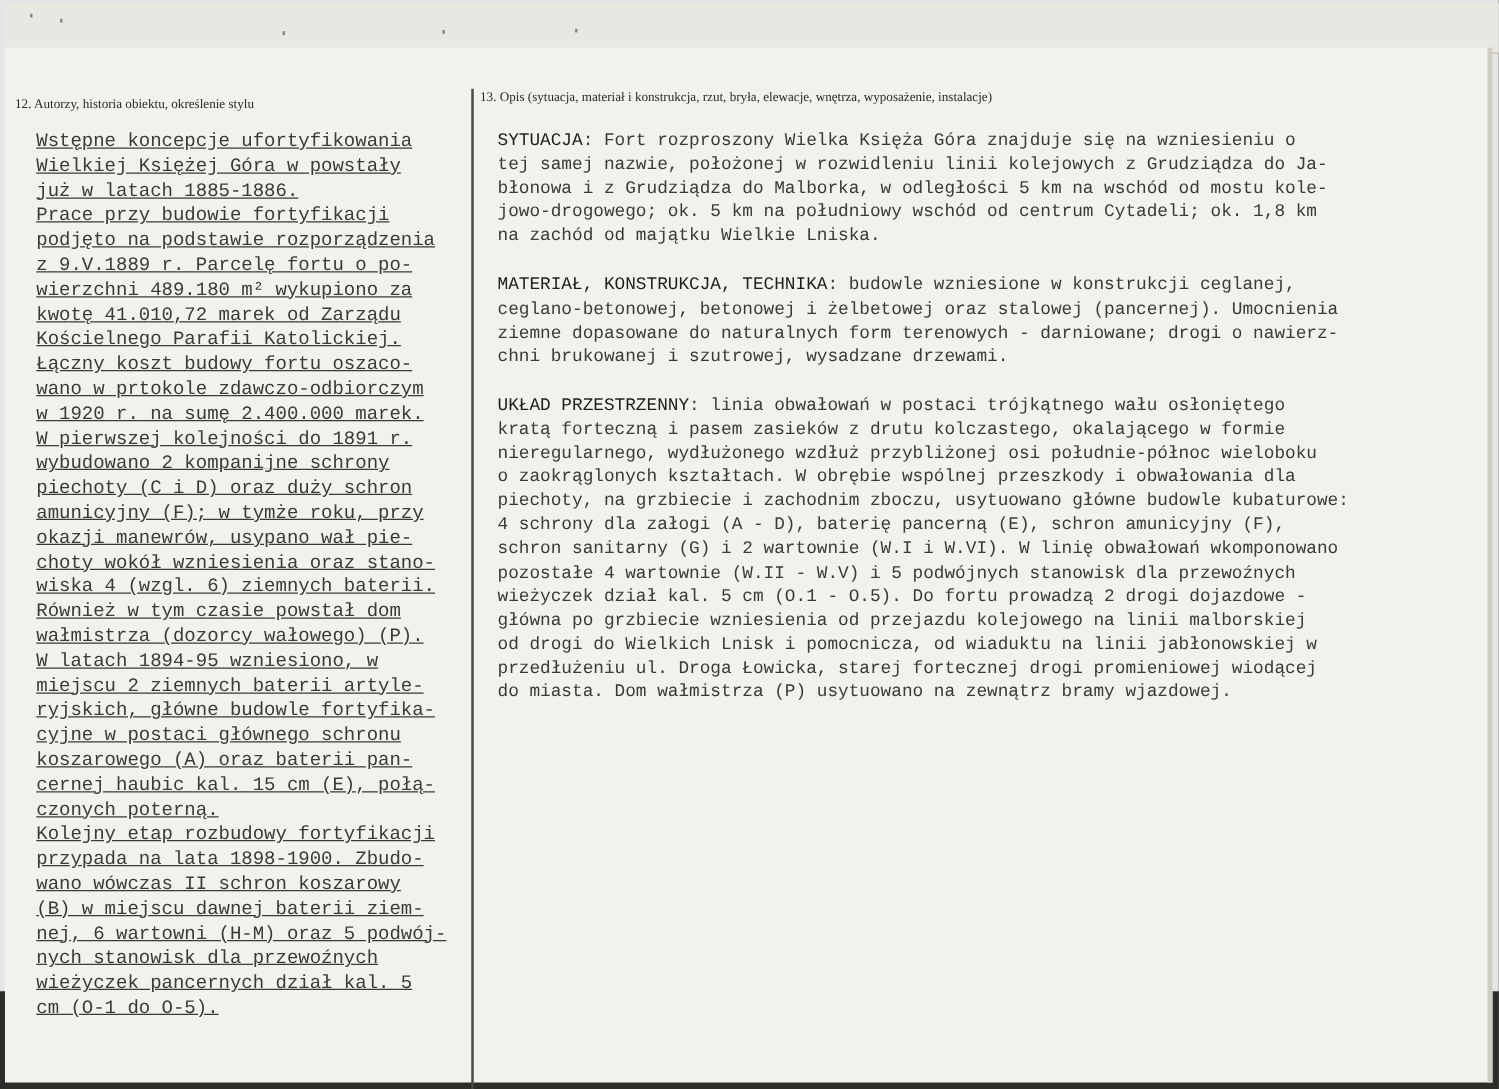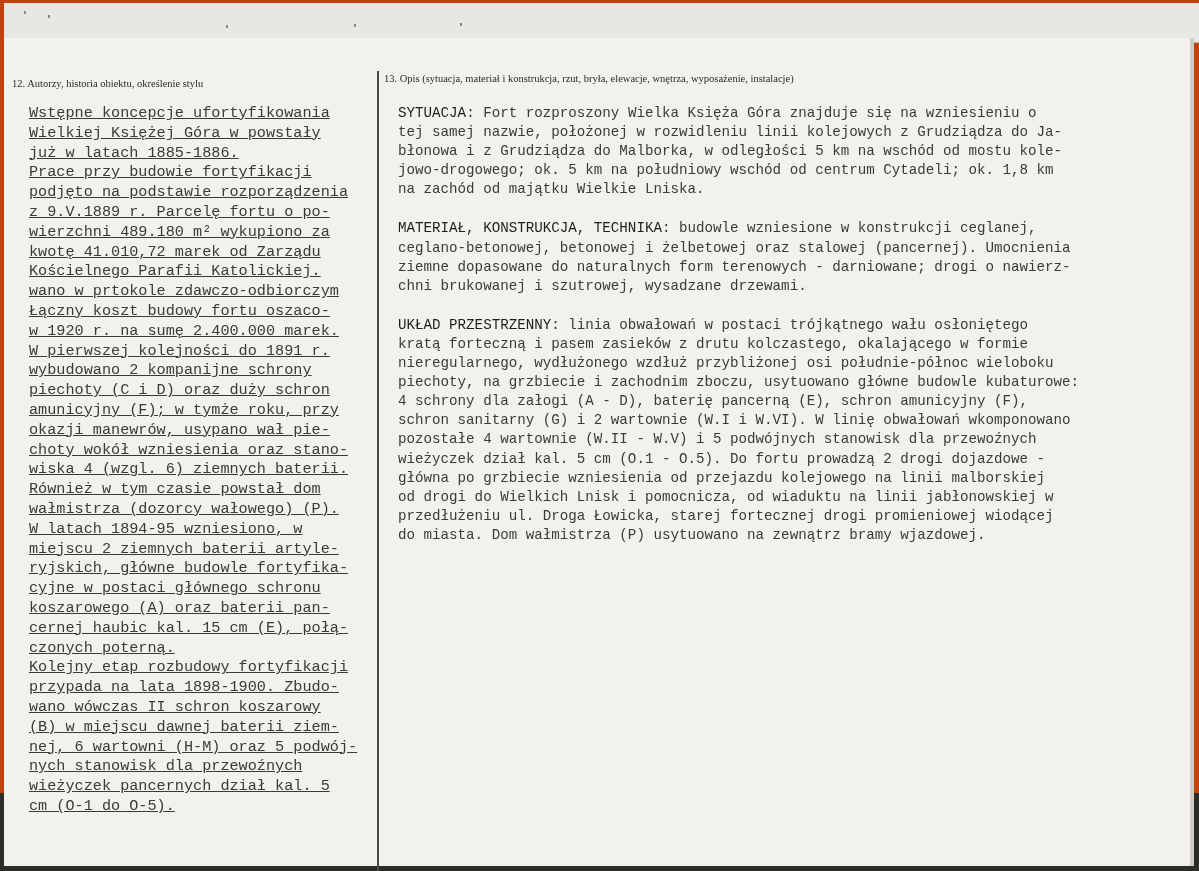--- a/index.html
+++ b/index.html
@@ -2,21 +2,21 @@
 <html><head>
   <meta charset="utf-8">
   <style>
     * { box-sizing: border-box; margin: 0; padding: 0; }
     html, body {
       width: 1199px; height: 871px; overflow: hidden;
       background: #2c2c2a;
     }
     .scan {
       position: absolute; left: 0; top: 0; width: 1199px; height: 793px;
-      background: #c2410c;
+      background: #e5e5e5;
     }
     .back-sheet {
       position: absolute; left: 4px; top: 3px; width: 1195px; height: 40px;
       background: #e9e7e1;
       border-bottom: 1px solid #b9b6ae;
     }
     .page {
       position: absolute; left: 4px; top: 38px; width: 1190px; height: 828px;
       background: #f2f1ec;
       border-right: 4px solid #cfccc4;
@@ -75,22 +75,22 @@
     <div class="left-text mono">
       <span class="line">Wstępne koncepcje ufortyfikowania</span>
       <span class="line">Wielkiej Księżej Góra w powstały</span>
       <span class="line">już w latach 1885-1886.</span>
       <span class="line">Prace przy budowie fortyfikacji</span>
       <span class="line">podjęto na podstawie rozporządzenia</span>
       <span class="line">z 9.V.1889 r. Parcelę fortu o po-</span>
       <span class="line">wierzchni 489.180 m² wykupiono za</span>
       <span class="line">kwotę 41.010,72 marek od Zarządu</span>
       <span class="line">Kościelnego Parafii Katolickiej.</span>
+      <span class="line">Łączny koszt budowy fortu oszaco-</span>
       <span class="line">wano w prtokole zdawczo-odbiorczym</span>
-      <span class="line">Łączny koszt budowy fortu oszaco-</span>
       <span class="line">w 1920 r. na sumę 2.400.000 marek.</span>
       <span class="line">W pierwszej kolejności do 1891 r.</span>
       <span class="line">wybudowano 2 kompanijne schrony</span>
       <span class="line">piechoty (C i D) oraz duży schron</span>
       <span class="line">amunicyjny (F); w tymże roku, przy</span>
       <span class="line">okazji manewrów, usypano wał pie-</span>
       <span class="line">choty wokół wzniesienia oraz stano-</span>
       <span class="line">wiska 4 (wzgl. 6) ziemnych baterii.</span>
       <span class="line">Również w tym czasie powstał dom</span>
       <span class="line">wałmistrza (dozorcy wałowego) (P).</span>
@@ -122,20 +122,21 @@
       <p>
         <span class="line"><span class="heading">MATERIAŁ, KONSTRUKCJA, TECHNIKA</span><span>: budowle wzniesione w konstrukcji ceglanej,</span></span>
         <span class="line">ceglano-betonowej, betonowej i żelbetowej oraz stalowej (pancernej). Umocnienia</span>
         <span class="line">ziemne dopasowane do naturalnych form terenowych - darniowane; drogi o nawierz-</span>
         <span class="line">chni brukowanej i szutrowej, wysadzane drzewami.</span>
       </p>
       <p>
         <span class="line"><span class="heading">UKŁAD PRZESTRZENNY</span><span>: linia obwałowań w postaci trójkątnego wału osłoniętego</span></span>
         <span class="line">kratą forteczną i pasem zasieków z drutu kolczastego, okalającego w formie</span>
         <span class="line">nieregularnego, wydłużonego wzdłuż przybliżonej osi południe-północ wieloboku</span>
+        <span class="line">o zaokrąglonych kształtach. W obrębie wspólnej przeszkody i obwałowania dla</span>
         <span class="line">piechoty, na grzbiecie i zachodnim zboczu, usytuowano główne budowle kubaturowe:</span>
         <span class="line">4 schrony dla załogi (A - D), baterię pancerną (E), schron amunicyjny (F),</span>
         <span class="line">schron sanitarny (G) i 2 wartownie (W.I i W.VI). W linię obwałowań wkomponowano</span>
         <span class="line">pozostałe 4 wartownie (W.II - W.V) i 5 podwójnych stanowisk dla przewoźnych</span>
         <span class="line">wieżyczek dział kal. 5 cm (O.1 - O.5). Do fortu prowadzą 2 drogi dojazdowe -</span>
         <span class="line">główna po grzbiecie wzniesienia od przejazdu kolejowego na linii malborskiej</span>
         <span class="line">od drogi do Wielkich Lnisk i pomocnicza, od wiaduktu na linii jabłonowskiej w</span>
         <span class="line">przedłużeniu ul. Droga Łowicka, starej fortecznej drogi promieniowej wiodącej</span>
         <span class="line">do miasta. Dom wałmistrza (P) usytuowano na zewnątrz bramy wjazdowej.</span>
       </p>

